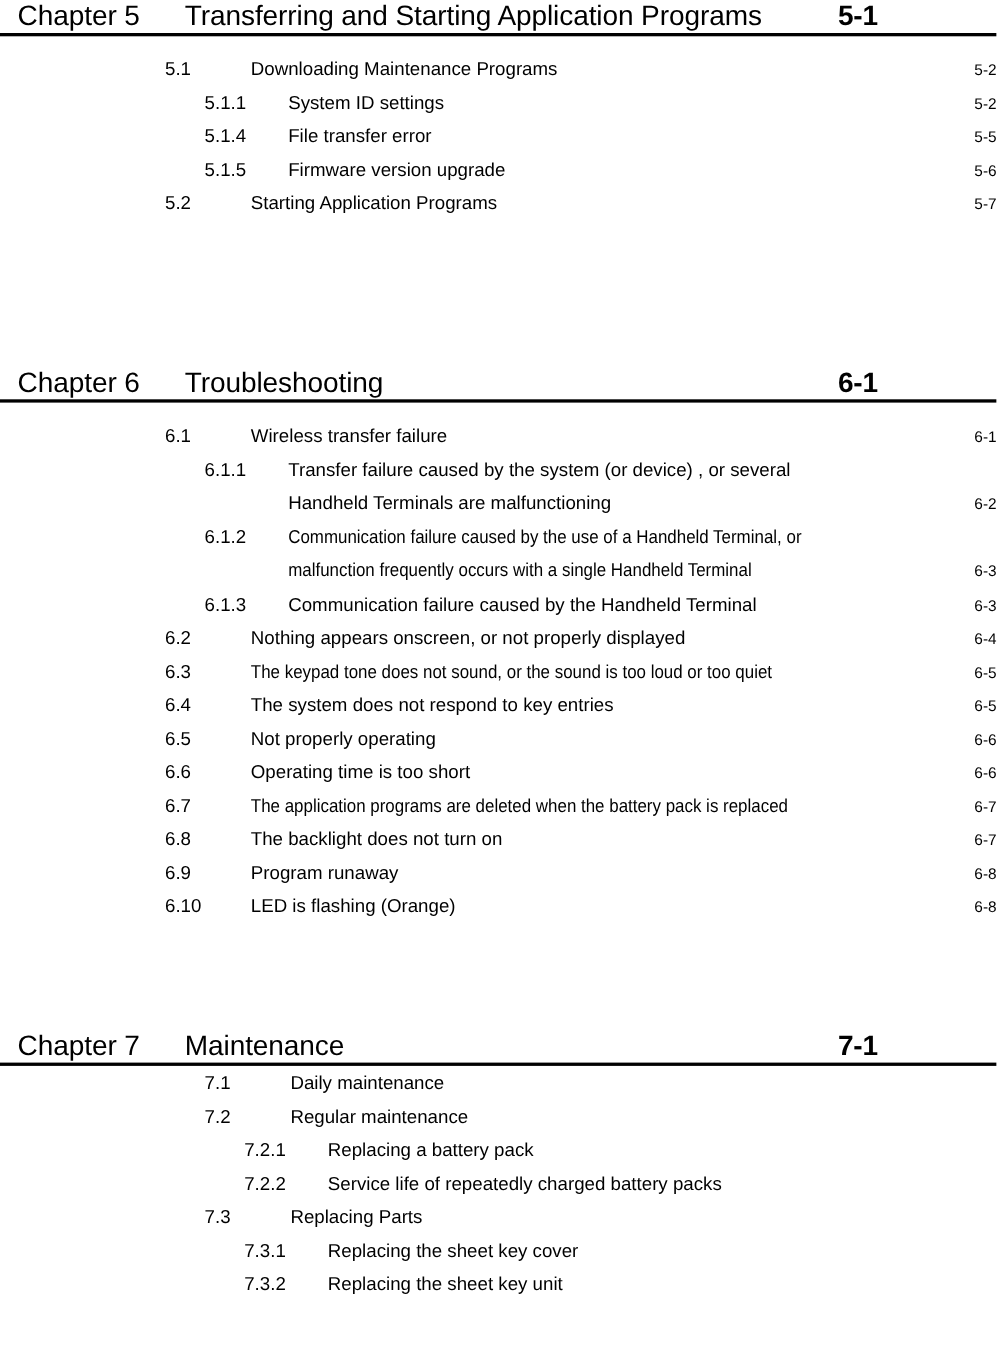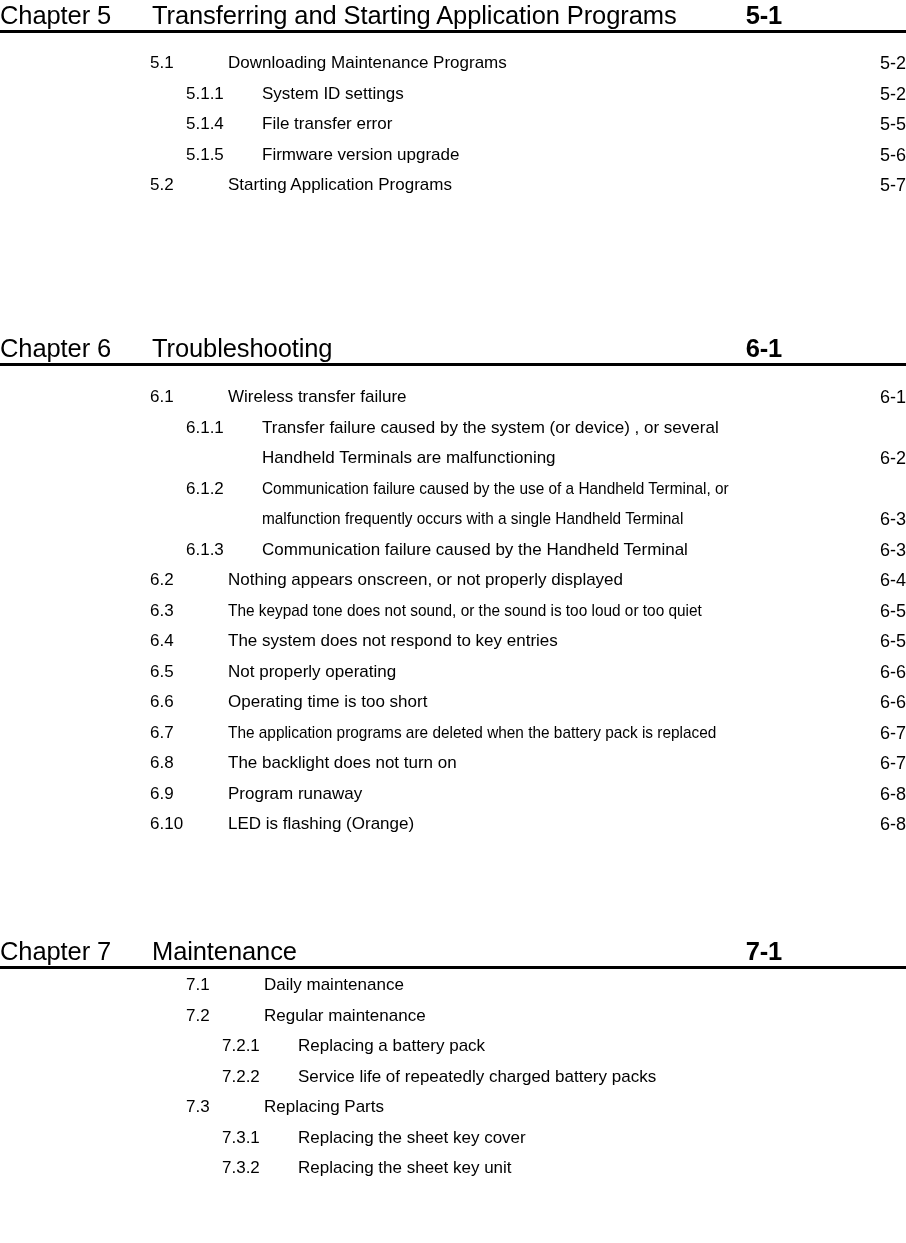--- a/index.html
+++ b/index.html
@@ -20,20 +20,21 @@
     position: relative;
     width: 906px;
     height: 1243px;
   }
 
   
   .chapter-block {
     position: absolute;
     left: 0;
     width: 782px;
+    padding-left: 16px;
   }
   .chapter-head {
     position: relative;
     display: block;
     height: 31px;
     white-space: nowrap;
   }
   .chapter-head .ch-label {
     position: absolute;
     left: 0px;
@@ -94,21 +95,21 @@
     line-height: 30.5px;
   }
   .toc-title .cont-line {
     display: block;
     line-height: 30.5px;
   }
   .toc-page {
     position: absolute;
     right: 0px;
     top: 0;
-    font-size: 18px;
+    font-size: 14px;
     line-height: 30.5px;
   }
 
   
   .lvl1 > .toc-num   { left: 150px; }
   .lvl1 > .toc-title { left: 228px; }
   .lvl2 > .toc-num   { left: 186px; }
   .lvl2 > .toc-title { left: 262px; }
 
   

